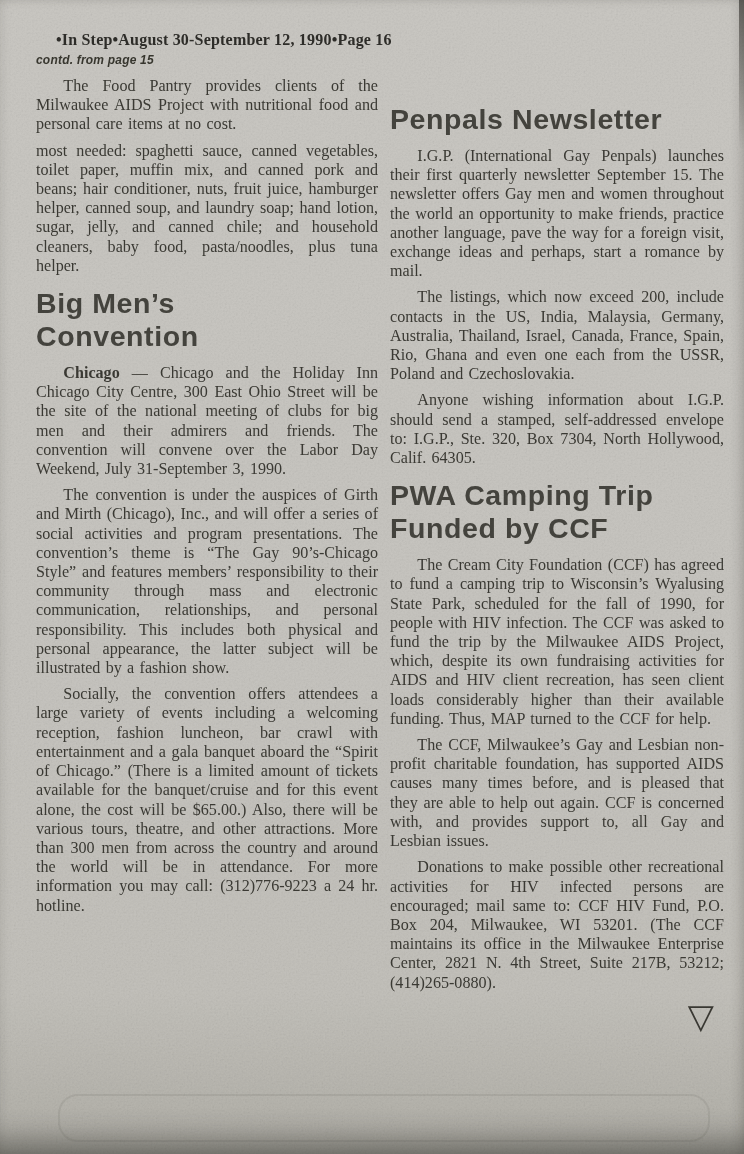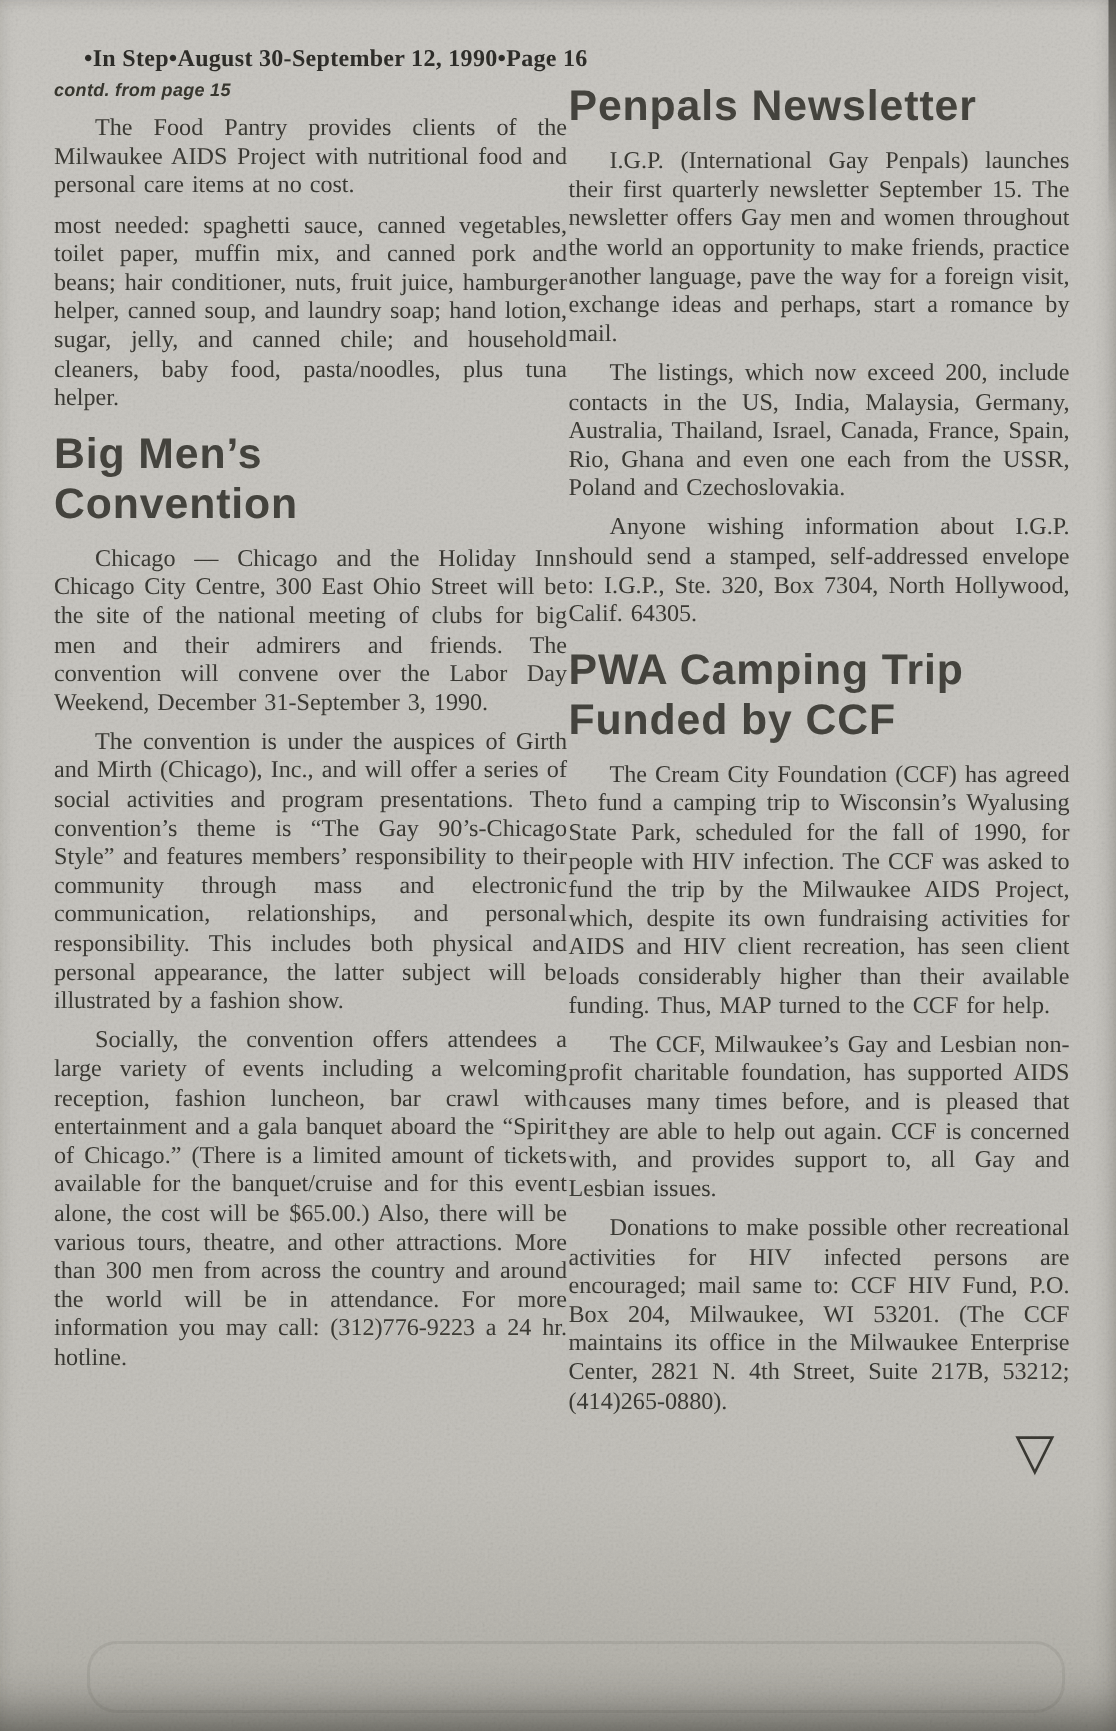--- a/index.html
+++ b/index.html
@@ -9,31 +9,31 @@
       linear-gradient(180deg, #cac8c3 0%, #c7c5c0 55%, #c3c1bb 86%, #b6b4ad 96%, #aaa8a1 100%);
     font-family:"Liberation Serif", serif;
   }
   .masthead {
     position:absolute; top:31px; left:56px;
     font-family:"Liberation Serif", serif; font-weight:700;
     font-size:16px; letter-spacing:0.2px; color:#2e2d29; white-space:nowrap;
   }
   .col { position:absolute; top:53px; }
   .col-left  { left:36px;  width:342px; }
-  .col-right { left:379px; width:334px; }
+  .col-right { left:390px; width:334px;margin-top:48px; }
   .contd {
     font-family:"Liberation Sans", sans-serif; font-style:italic; font-weight:700;
     font-size:12px; color:#38372f; margin:0 0 9px 0; letter-spacing:0.2px;
   }
   p.body {
     margin:0 0 7px 0; font-size:16.1px; line-height:19.2px;
     text-align:justify; text-indent:1.7em; color:#3b3a34; word-spacing:0.08em;
   }
   p.first { text-indent:0; }
-  .dateline { font-weight:400;margin-top:20px; }
+  .dateline { font-weight:700;margin-top:20px; }
   .headline {
     font-family:"Liberation Sans", sans-serif; font-weight:700;
     font-size:28.5px; line-height:33px; letter-spacing:0.6px;
     color:#45443e; margin:12px 0 10px 0;
   }
   .headline span { display:block; }
   .headline.mt0 { margin-top:2px; }
   .end-marker {
     text-align:right; padding-right:10px; margin-top:6px;
     font-size:34px; line-height:34px; color:#3a3933;
@@ -67,21 +67,21 @@
   <div class="col col-left">
     <div class="contd">contd. from page 15</div>
     <p class="body">The Food Pantry provides clients of the Milwaukee AIDS Project with nutritional food and personal care items at no cost.</p>
     <p class="body first">most needed: spaghetti sauce, canned vegetables, toilet paper, muffin mix, and canned pork and beans; hair conditioner, nuts, fruit juice, hamburger helper, canned soup, and laundry soap; hand lotion, sugar, jelly, and canned chile; and household cleaners, baby food, pasta/noodles, plus tuna helper.</p>
 
     <h2 class="headline">
         <span>Big Men’s</span>
         <span>Convention</span>
       </h2>
 
-    <p class="body"><span class="dateline">Chicago</span> <span>—</span> <span>Chicago and the Holiday Inn Chicago City Centre, 300 East Ohio Street will be the site of the national meeting of clubs for big men and their admirers and friends. The convention will convene over the Labor Day Weekend, December 31-September 3, 1990.</span></p>
+    <p class="body"><span class="dateline">Chicago</span> <span>—</span> <span>Chicago and the Holiday Inn Chicago City Centre, 300 East Ohio Street will be the site of the national meeting of clubs for big men and their admirers and friends. The convention will convene over the Labor Day Weekend, July 31-September 3, 1990.</span></p>
     <p class="body">The convention is under the auspices of Girth and Mirth (Chicago), Inc., and will offer a series of social activities and program presentations. The convention’s theme is “The Gay 90’s-Chicago Style” and features members’ responsibility to their community through mass and electronic communication, relationships, and personal responsibility. This includes both physical and personal appearance, the latter subject will be illustrated by a fashion show.</p>
     <p class="body">Socially, the convention offers attendees a large variety of events including a welcoming reception, fashion luncheon, bar crawl with entertainment and a gala banquet aboard the “Spirit of Chicago.” (There is a limited amount of tickets available for the banquet/cruise and for this event alone, the cost will be $65.00.) Also, there will be various tours, theatre, and other attractions. More than 300 men from across the country and around the world will be in attendance. For more information you may call: (312)776-9223 a 24 hr. hotline.</p>
   </div>
 
   <div class="col col-right">
     <h2 class="headline mt0">
         <span>Penpals Newsletter</span>
       </h2>
     <p class="body">I.G.P. (International Gay Penpals) launches their first quarterly newsletter September 15. The newsletter offers Gay men and women throughout the world an opportunity to make friends, practice another language, pave the way for a foreign visit, exchange ideas and perhaps, start a romance by mail.</p>
     <p class="body">The listings, which now exceed 200, include contacts in the US, India, Malaysia, Germany, Australia, Thailand, Israel, Canada, France, Spain, Rio, Ghana and even one each from the USSR, Poland and Czechoslovakia.</p>

